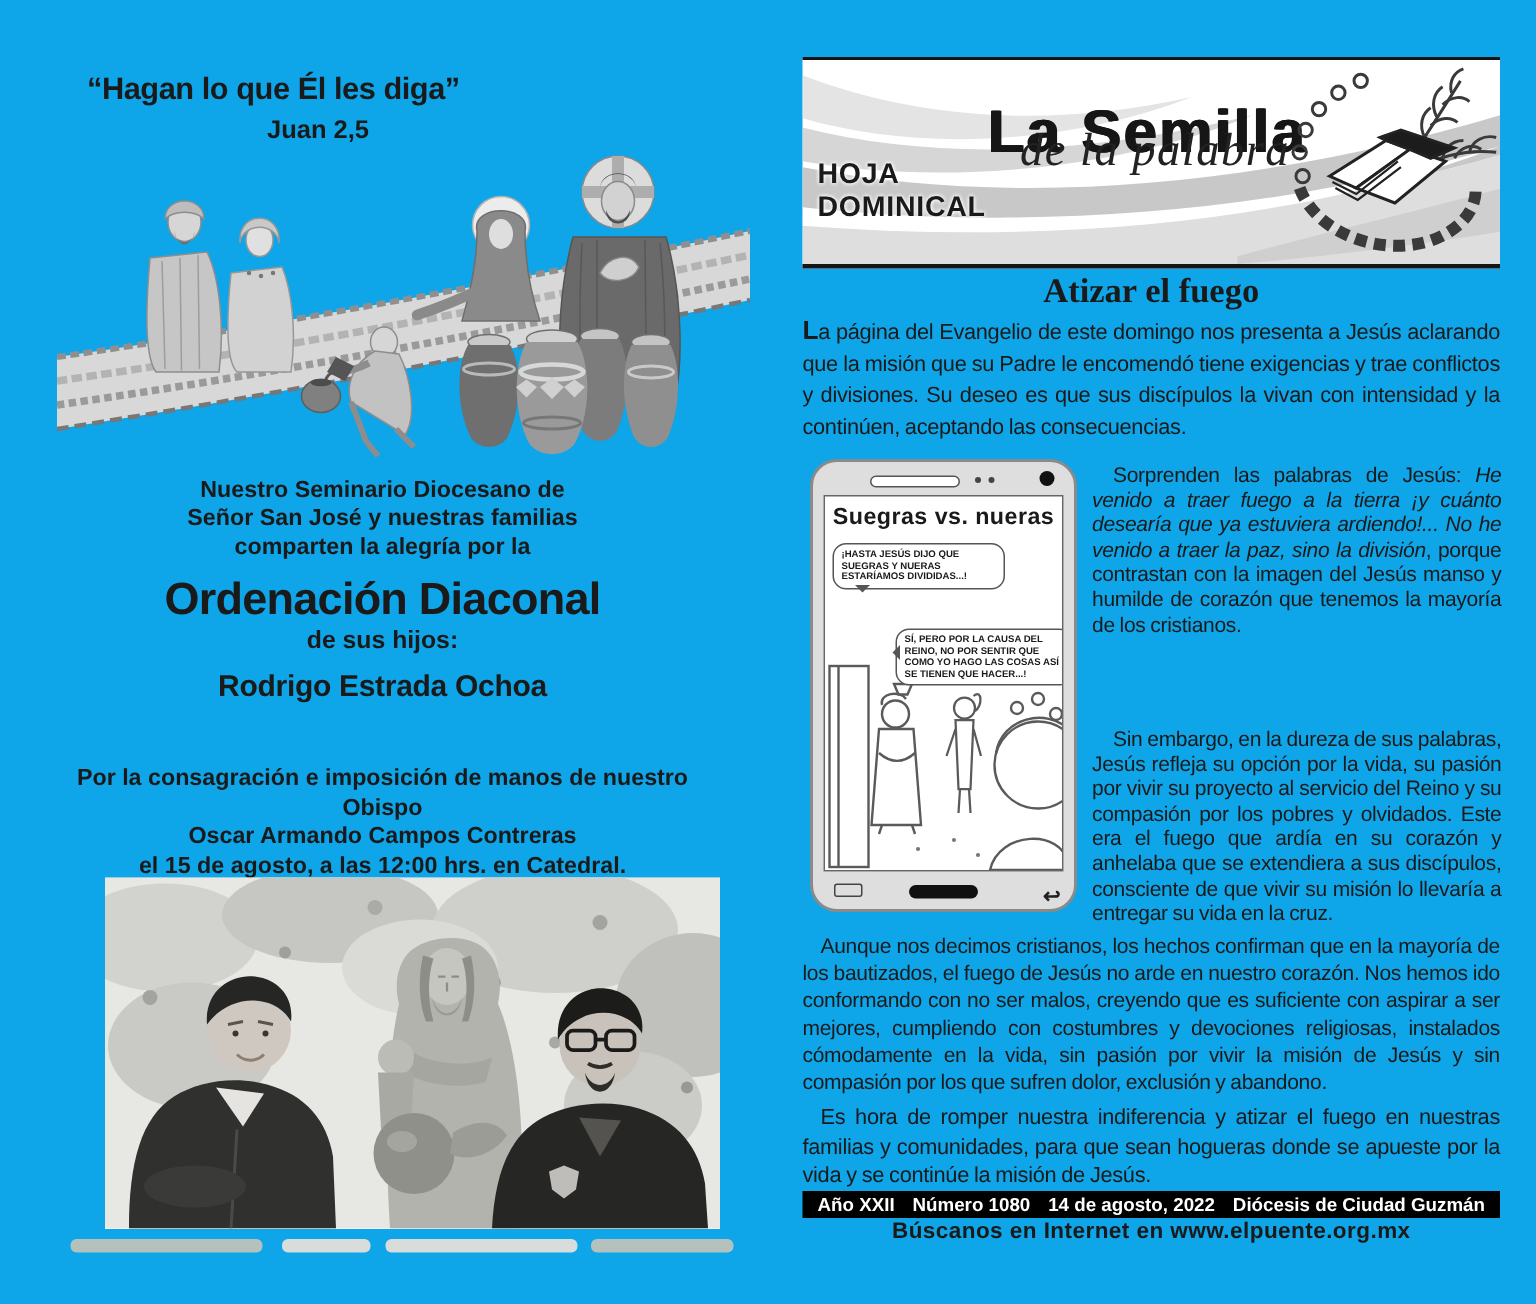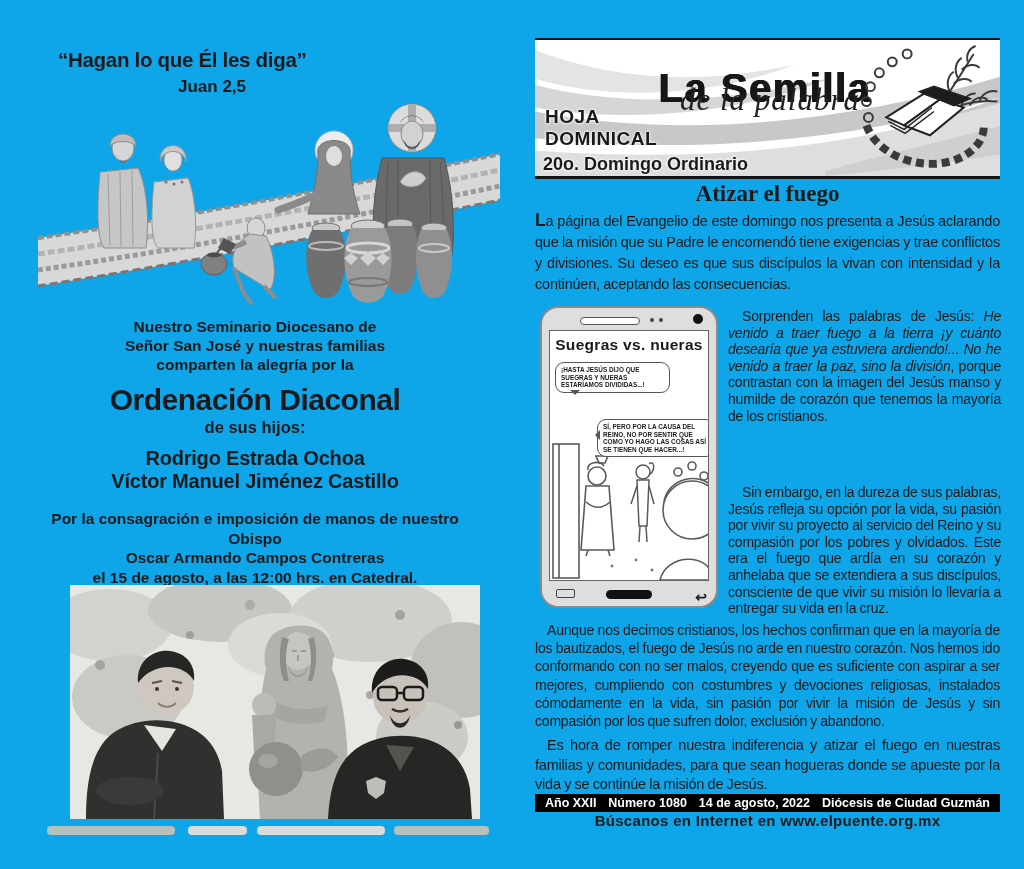--- a/index.html
+++ b/index.html
@@ -166,21 +166,20 @@
       <div>Nuestro Seminario Diocesano de</div>
       <div>Señor San José y nuestras familias</div>
       <div>comparten la alegría por la</div>
     </div>
 
     <h1 class="abs event-title ctr">Ordenación Diaconal</h1>
     <div class="abs event-sub ctr">de sus hijos:</div>
 
     <div class="abs names ctr">
       <div>Rodrigo Estrada Ochoa</div>
-      <div>Víctor Manuel Jiménez Castillo</div>
     </div>
 
     <div class="abs details ctr">
       <div>Por la consagración e imposición de manos de nuestro Obispo</div>
       <div>Oscar Armando Campos Contreras</div>
       <div>el 15 de agosto, a las 12:00 hrs. en Catedral.</div>
     </div>
 
     <div class="abs photo">
       <svg viewBox="0 0 410 234" preserveAspectRatio="none">
@@ -283,21 +282,20 @@
           <polygon points="70,50 84,45 120,57 104,64 90,58 74,52" fill="#1c1c1c"></polygon>
           <path d="M38,80 L54,88 L82,66" fill="none" stroke-width="1.5"></path>
           <path d="M40,84 L55,92 L84,70" fill="none" stroke-width="1.5"></path>
         </g>
         <path d="M16,84 C26,112 66,130 102,120 C124,113 136,98 134,82" stroke="#3a3a3a" stroke-width="8" stroke-dasharray="8 5" fill="none"></path>
       </svg>
       <div class="mast-label">
         <div>HOJA</div>
         <div>DOMINICAL</div>
       </div>
-      <div class="mast-edition">20o. Domingo Ordinario</div>
     </header>
 
     <h2 class="abs article-title ctr">Atizar el fuego</h2>
 
     <p class="abs para wide p1"><span class="dropcap">L</span><span>a página del Evangelio de este domingo nos presenta a Jesús aclarando que la misión que su Padre le encomendó tiene exigencias y trae conflictos y divisiones. Su deseo es que sus discípulos la vivan con intensidad y la continúen, aceptando las consecuencias.</span></p>
 
     <div class="abs phone">
       <div class="speaker"></div>
       <div class="cam-dot a"></div>
       <div class="cam-dot b"></div>

